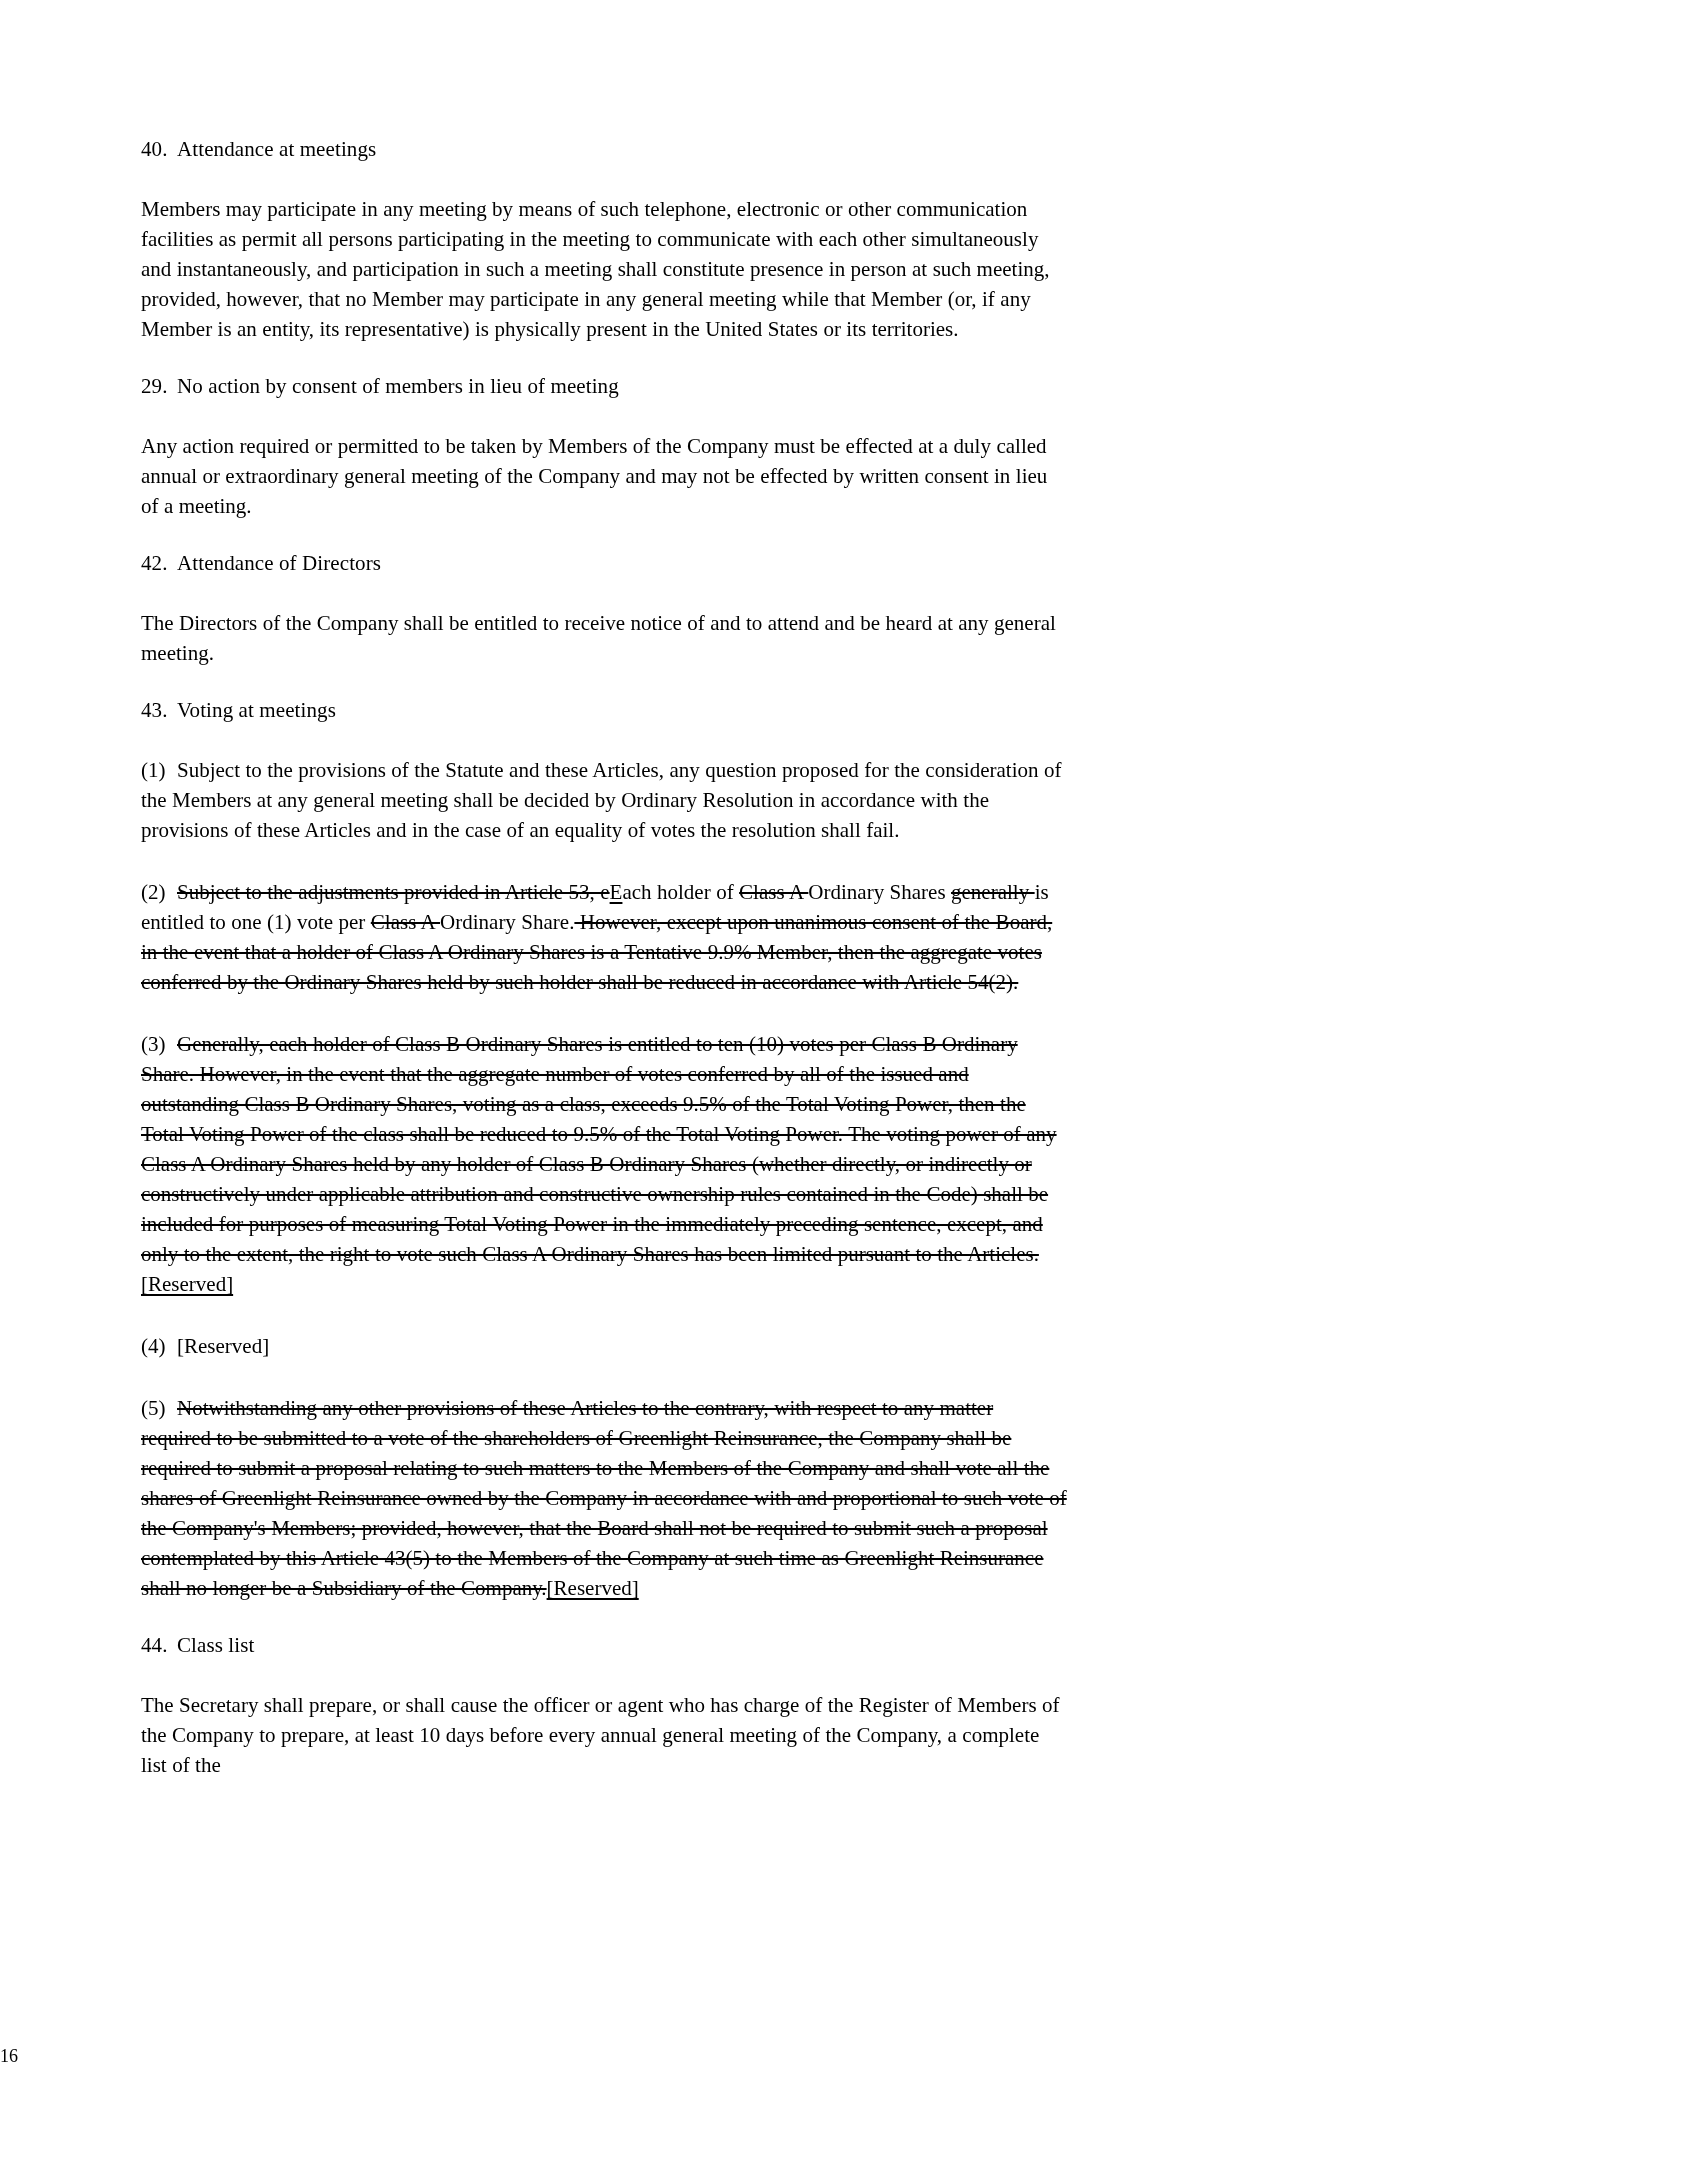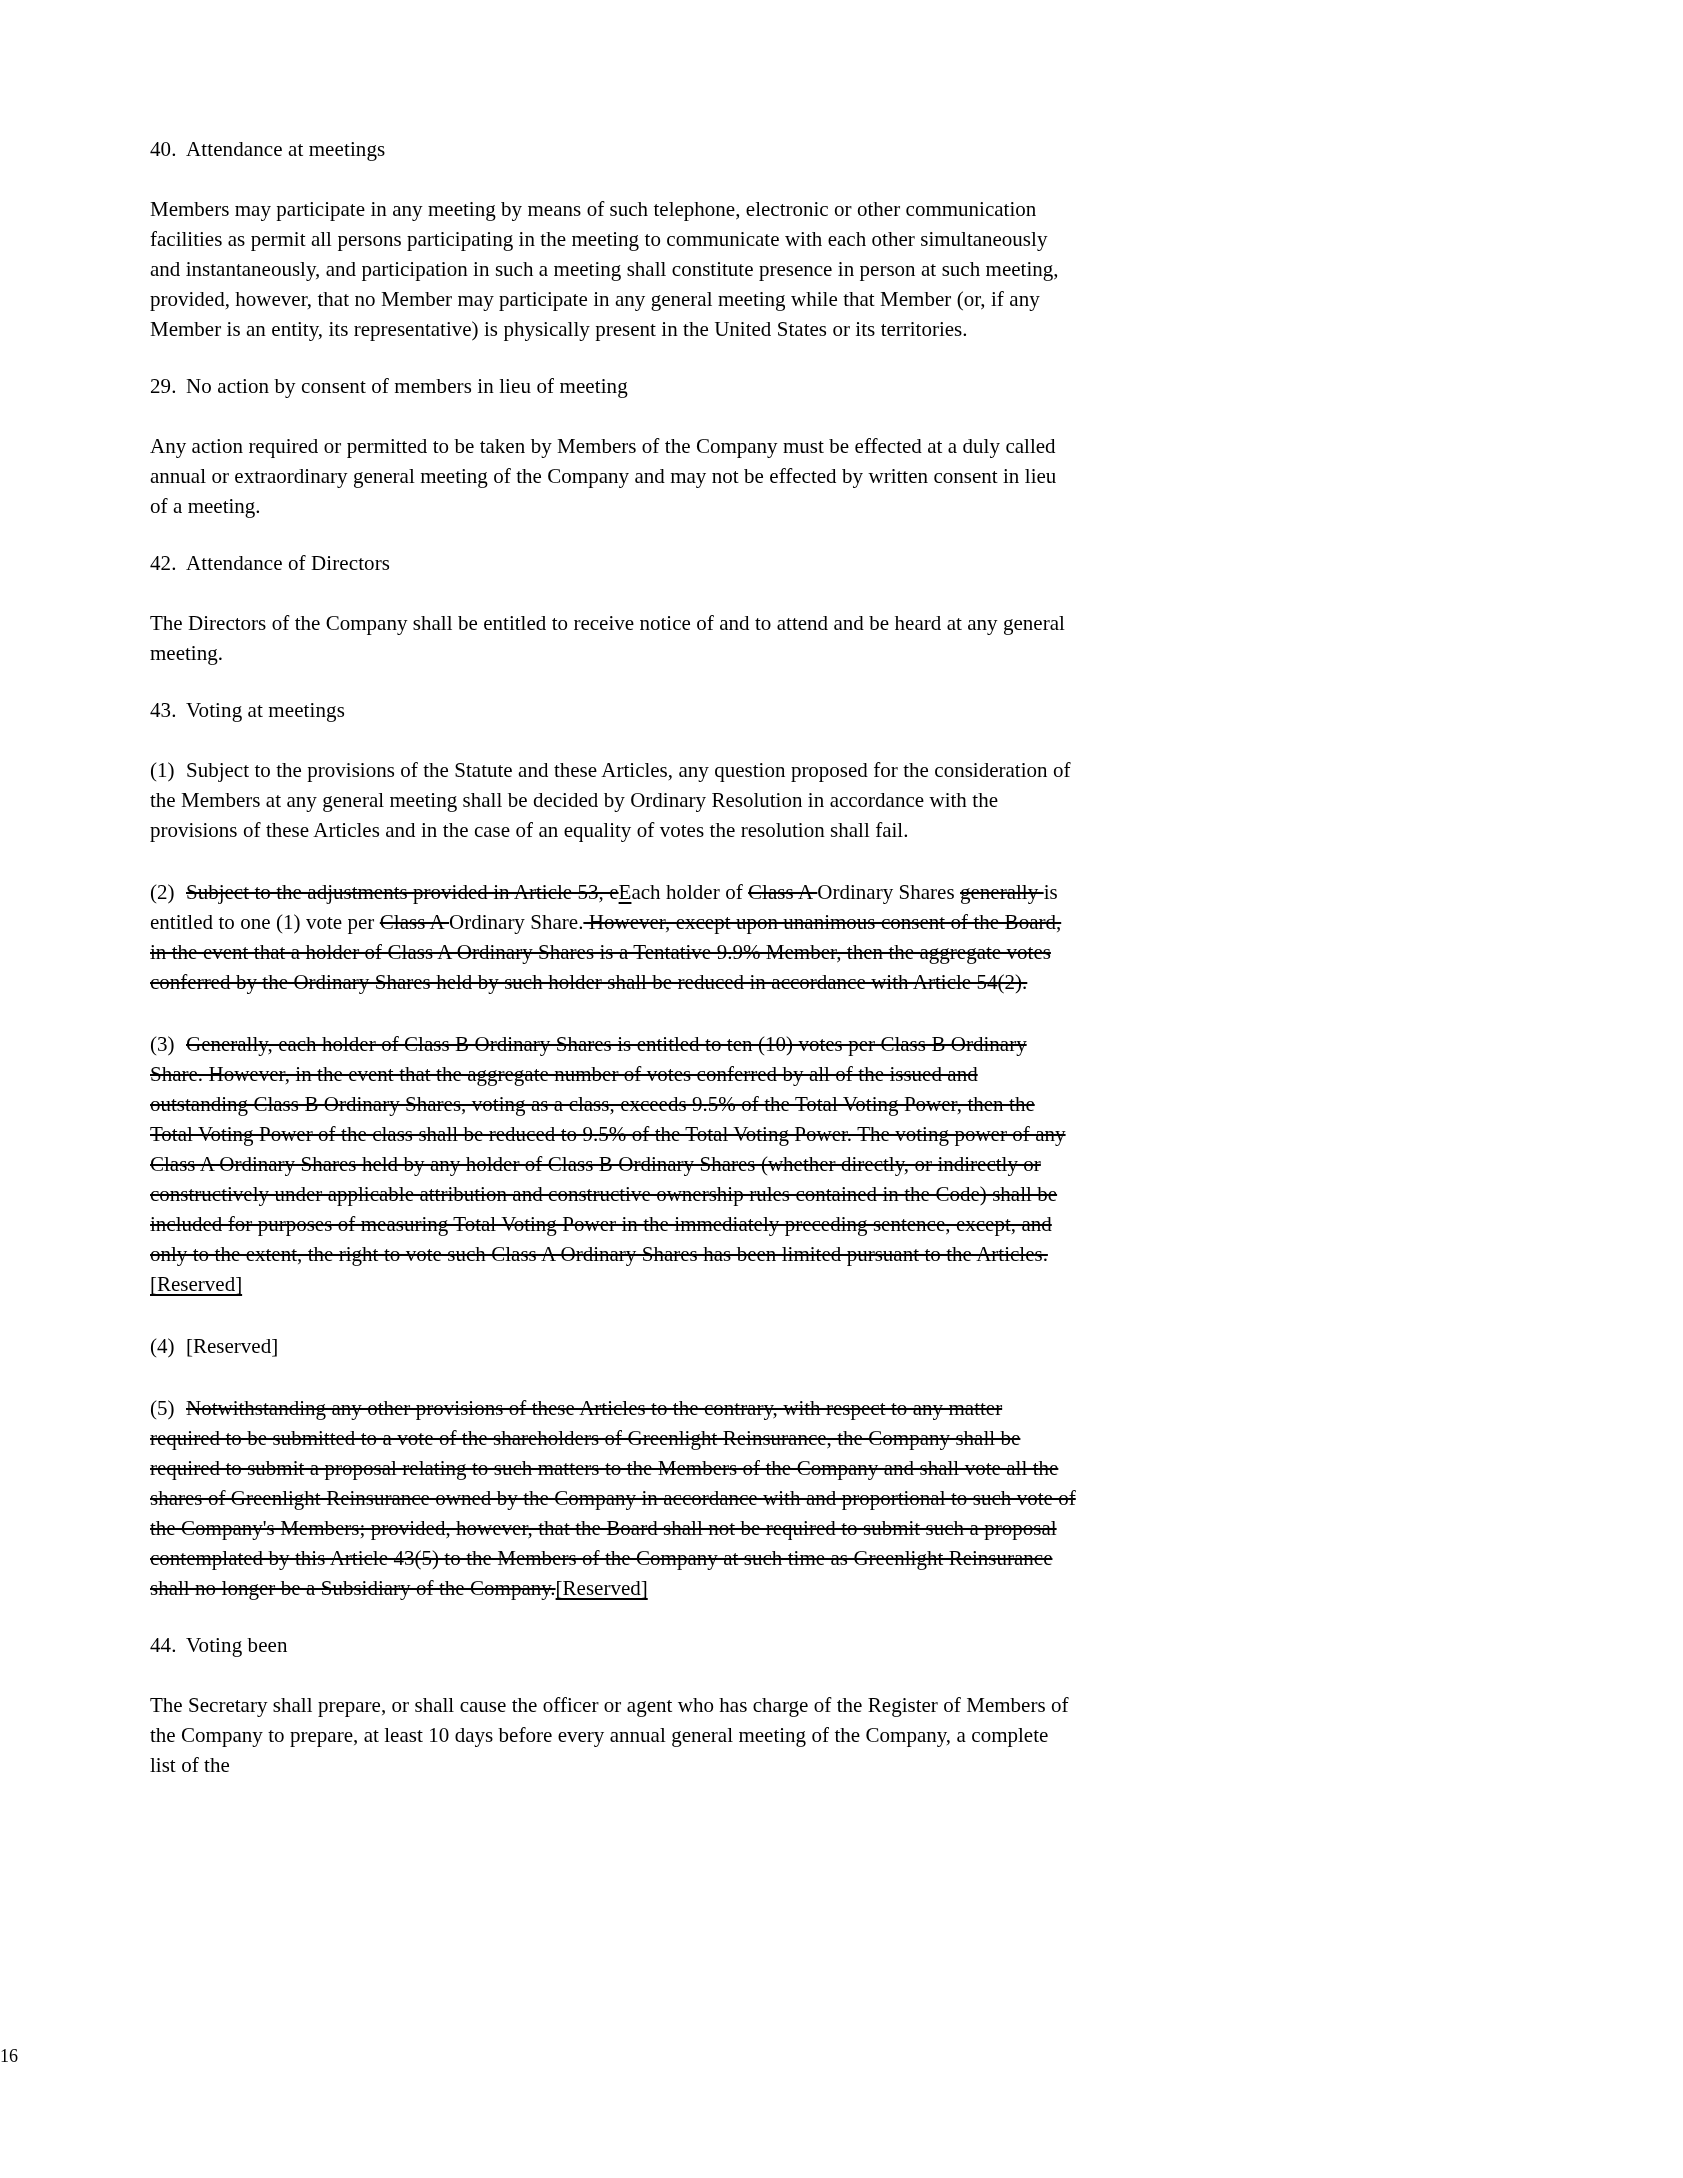--- a/index.html
+++ b/index.html
@@ -15,21 +15,21 @@
   .page {
     position: relative;
     width: 1683px;
     height: 2178px;
     background: #ffffff;
     overflow: hidden;
     box-sizing: border-box;
   }
   .content {
     position: absolute;
-    left: 150px;
+    left: 141px;
     top: 139px;
     width: 926px;
   }
   .heading {
     font-size: 21px;
     line-height: 1.0;
     margin: 0 0 34px 0;
     letter-spacing: 0.1px;
   }
   .heading .num {
@@ -99,21 +99,21 @@
     <p class="para"><span class="pnum">(2)</span><span class="del">Subject to the adjustments provided in Article 53, e</span><span class="ins">E</span><span>ach holder of </span><span class="del">Class A </span><span>Ordinary Shares </span><span class="del">generally </span><span>is entitled to one (1) vote per </span><span class="del">Class A </span><span>Ordinary Share.</span><span class="del"> However, except upon unanimous consent of the Board, in the event that a holder of Class A Ordinary Shares is a Tentative 9.9% Member, then the aggregate votes conferred by the Ordinary Shares held by such holder shall be reduced in accordance with Article 54(2).</span></p>
 
     <p class="para"><span class="pnum">(3)</span><span class="del">Generally, each holder of Class B Ordinary Shares is entitled to ten (10) votes per Class B Ordinary Share. However, in the event that the aggregate number of votes conferred by all of the issued and outstanding Class B Ordinary Shares, voting as a class, exceeds 9.5% of the Total Voting Power, then the Total Voting Power of the class shall be reduced to 9.5% of the Total Voting Power. The voting power of any Class A Ordinary Shares held by any holder of Class B Ordinary Shares (whether directly, or indirectly or constructively under applicable attribution and constructive ownership rules contained in the Code) shall be included for purposes of measuring Total Voting Power in the immediately preceding sentence, except, and only to the extent, the right to vote such Class A Ordinary Shares has been limited pursuant to the Articles.</span><span class="ins">[Reserved]</span></p>
 
     <p class="para"><span class="pnum">(4)</span><span>[Reserved]</span></p>
 
     <p class="para"><span class="pnum">(5)</span><span class="del">Notwithstanding any other provisions of these Articles to the contrary, with respect to any matter required to be submitted to a vote of the shareholders of Greenlight Reinsurance, the Company shall be required to submit a proposal relating to such matters to the Members of the Company and shall vote all the shares of Greenlight Reinsurance owned by the Company in accordance with and proportional to such vote of the Company's Members; provided, however, that the Board shall not be required to submit such a proposal contemplated by this Article 43(5) to the Members of the Company at such time as Greenlight Reinsurance shall no longer be a Subsidiary of the Company.</span><span class="ins">[Reserved]</span></p>
 
 
     <div class="heading">
-      <span class="num">44.</span><span>Voting been</span>
+      <span class="num">44.</span><span>Class list</span>
     </div>
     <p class="para">The Secretary shall prepare, or shall cause the officer or agent who has charge of the Register of Members of the Company to prepare, at least 10 days before every annual general meeting of the Company, a complete list of the</p>
 
   </div>
 
   <div class="page-number">16</div>
 </div>
 
 
 </body></html>

